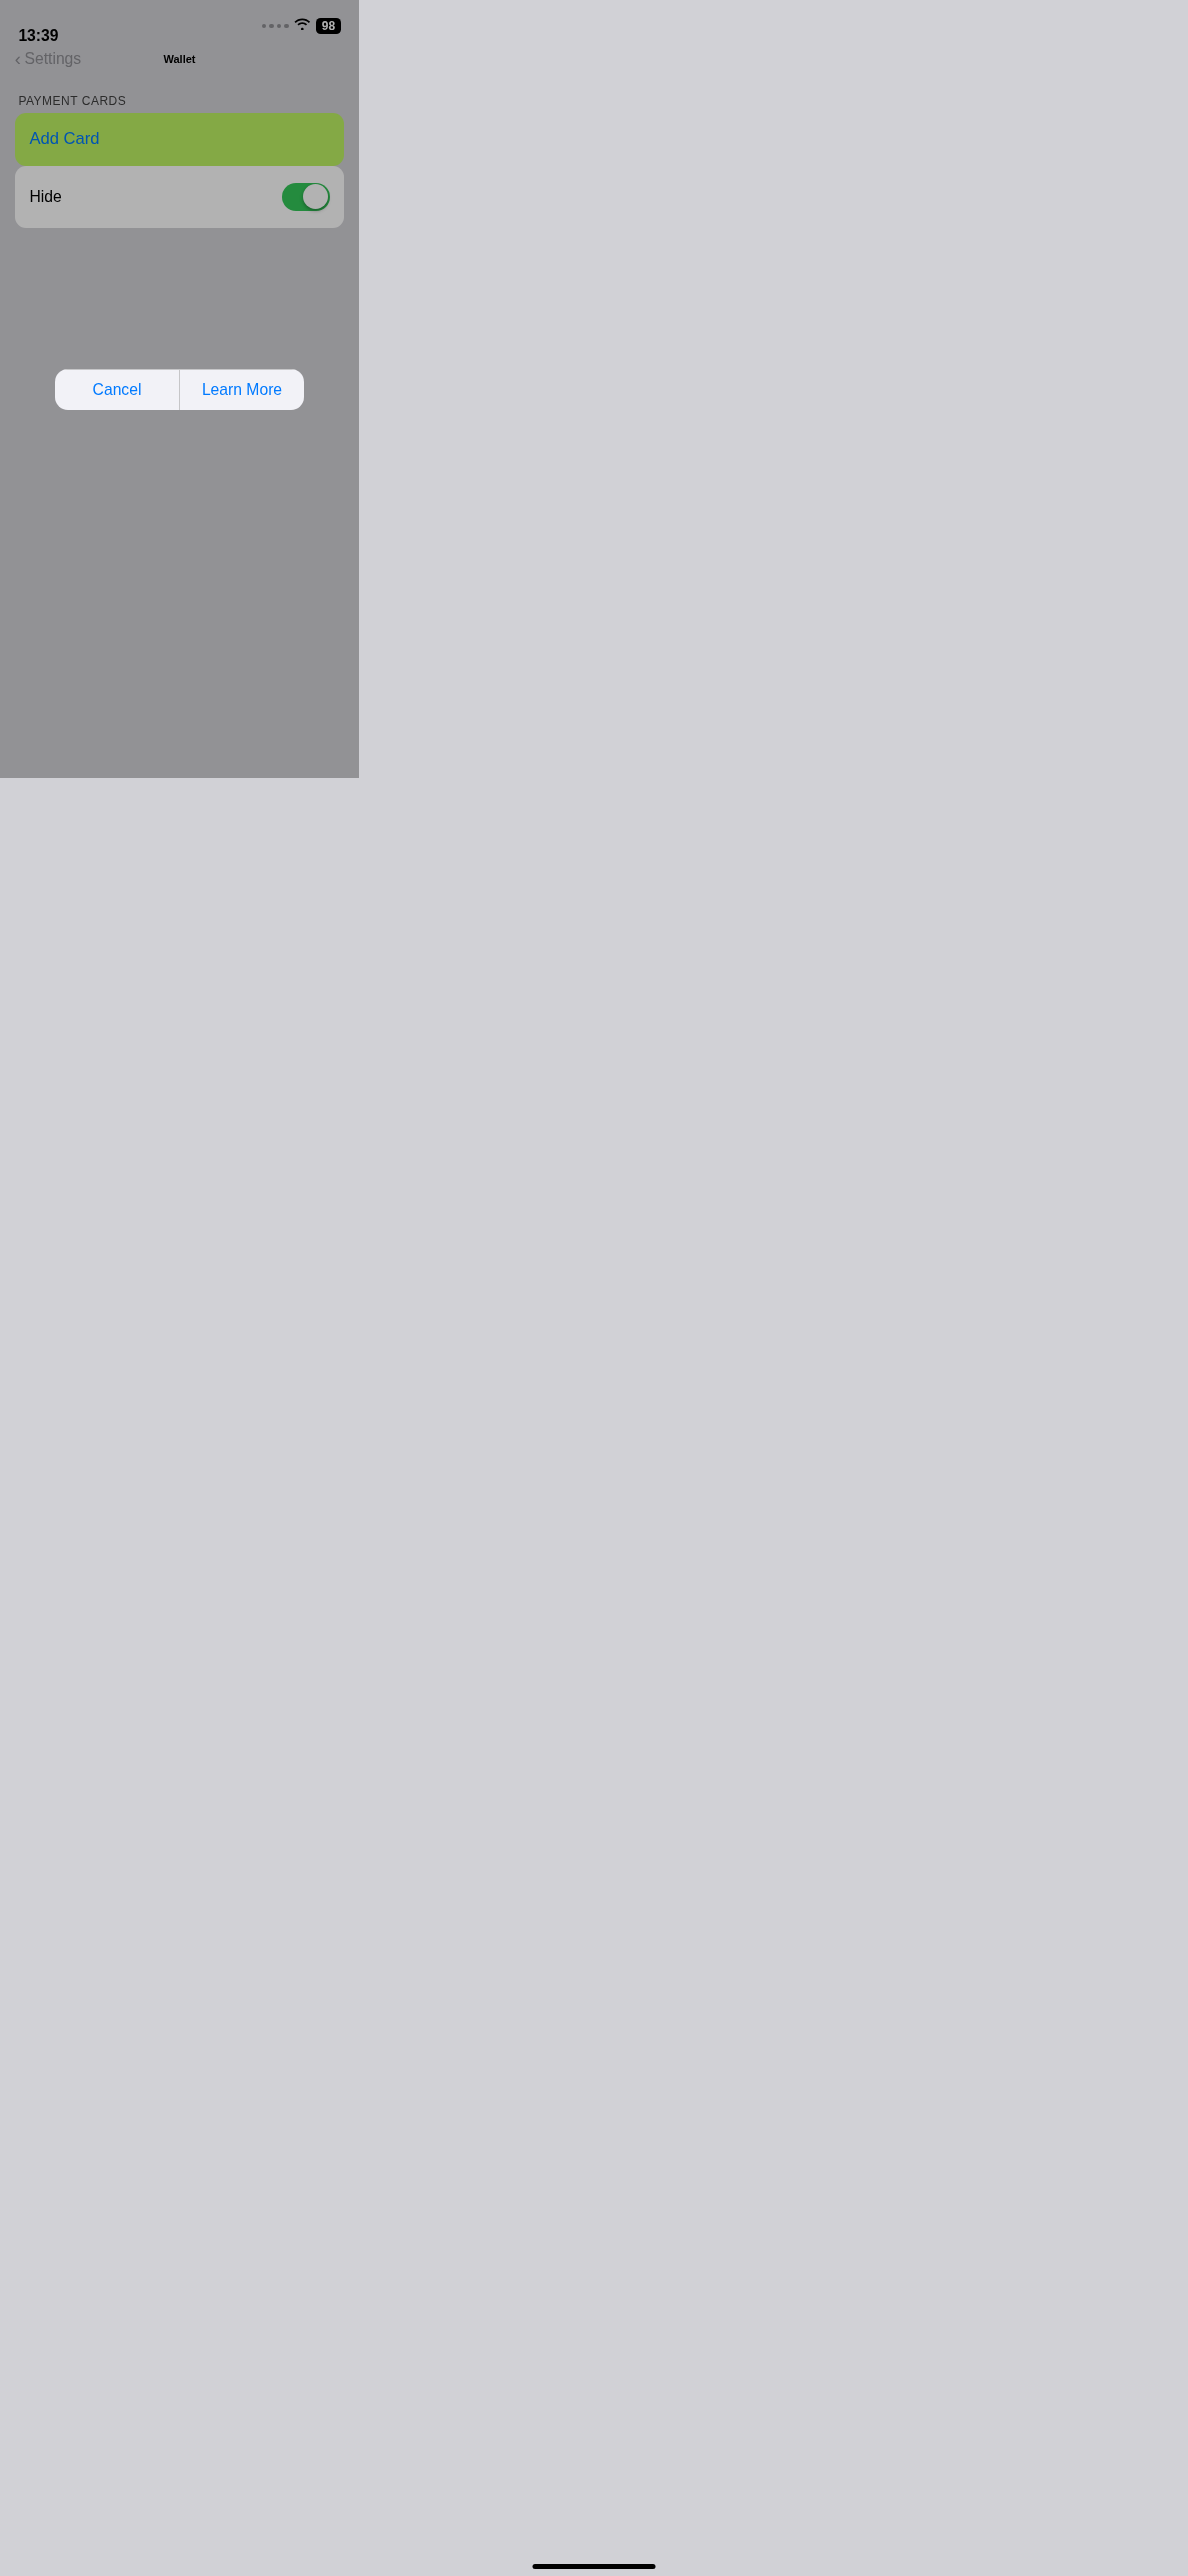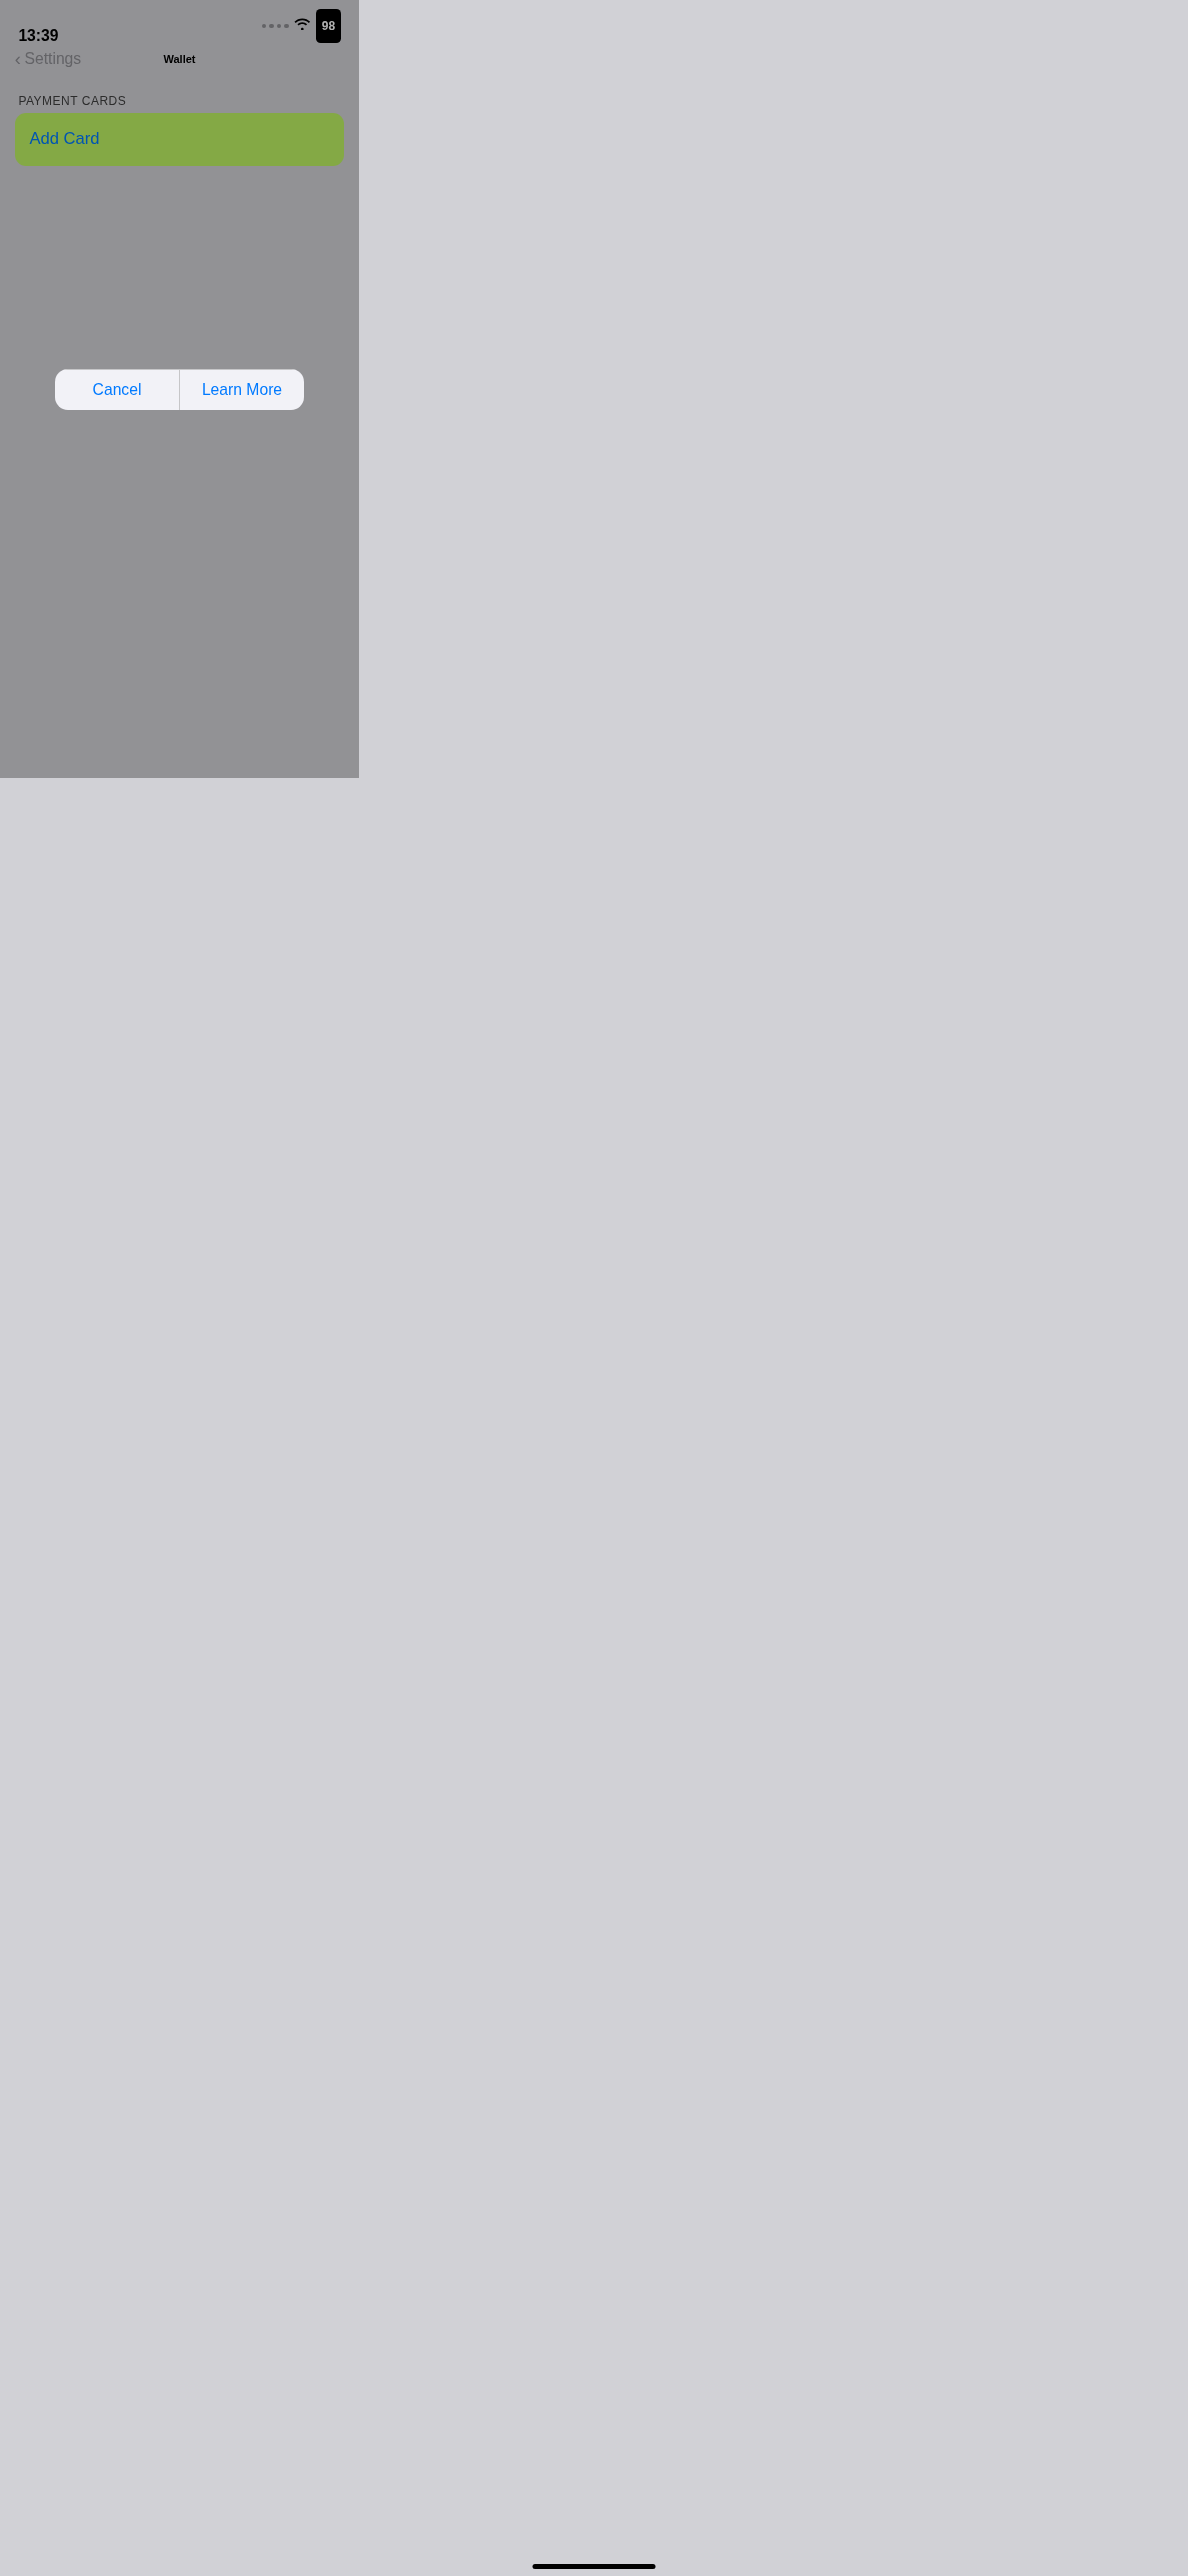--- a/index.html
+++ b/index.html
@@ -57,21 +57,21 @@
     .battery-box {
       display: flex;
       align-items: center;
       justify-content: center;
       background: #000;
       color: #fff;
       font-size: 12px;
       font-weight: 700;
       border-radius: 4.6px;
       padding: 1.8px 5.5px;
-      height: 34px;
+      height: 16px;
     }
 
     
     .nav-header {
       display: flex;
       align-items: center;
       padding: 3.7px 14.7px 11px 14.7px;
       position: relative;
     }
 
@@ -281,20 +281,26 @@
 
 <div class="content">
 
   <div class="section-label">PAYMENT CARDS</div>
 
   <div class="card-row">
     <span class="add-card-text">Add Card</span>
   </div>
 
 
+  <div class="hide-row">
+    <span class="hide-label">Hide</span>
+    <div class="toggle">
+      <div class="toggle-knob"></div>
+    </div>
+  </div>
 
 </div>
 
 <div class="overlay">
   <div class="dialog">
     <div class="dialog-buttons">
       <button class="dialog-btn">Cancel</button>
       <button class="dialog-btn">Learn More</button>
     </div>
   </div>

